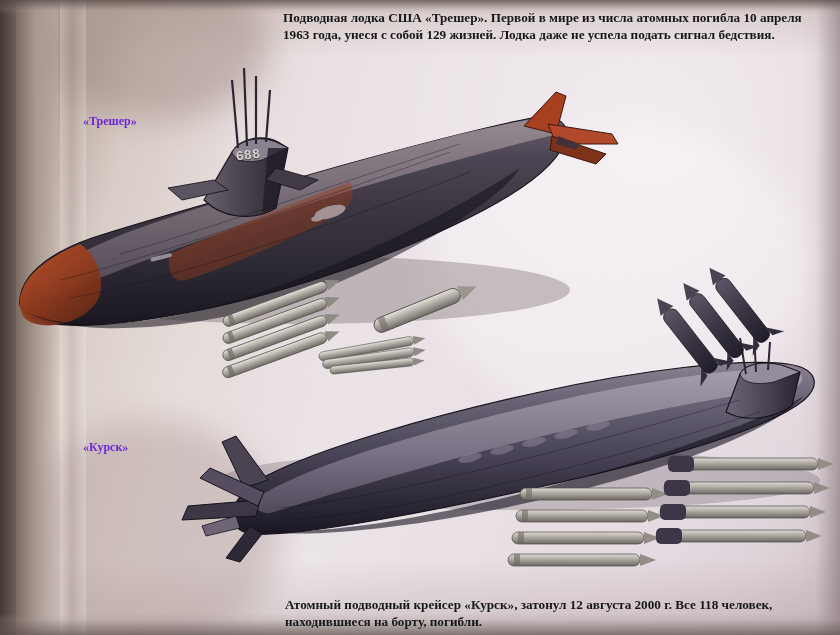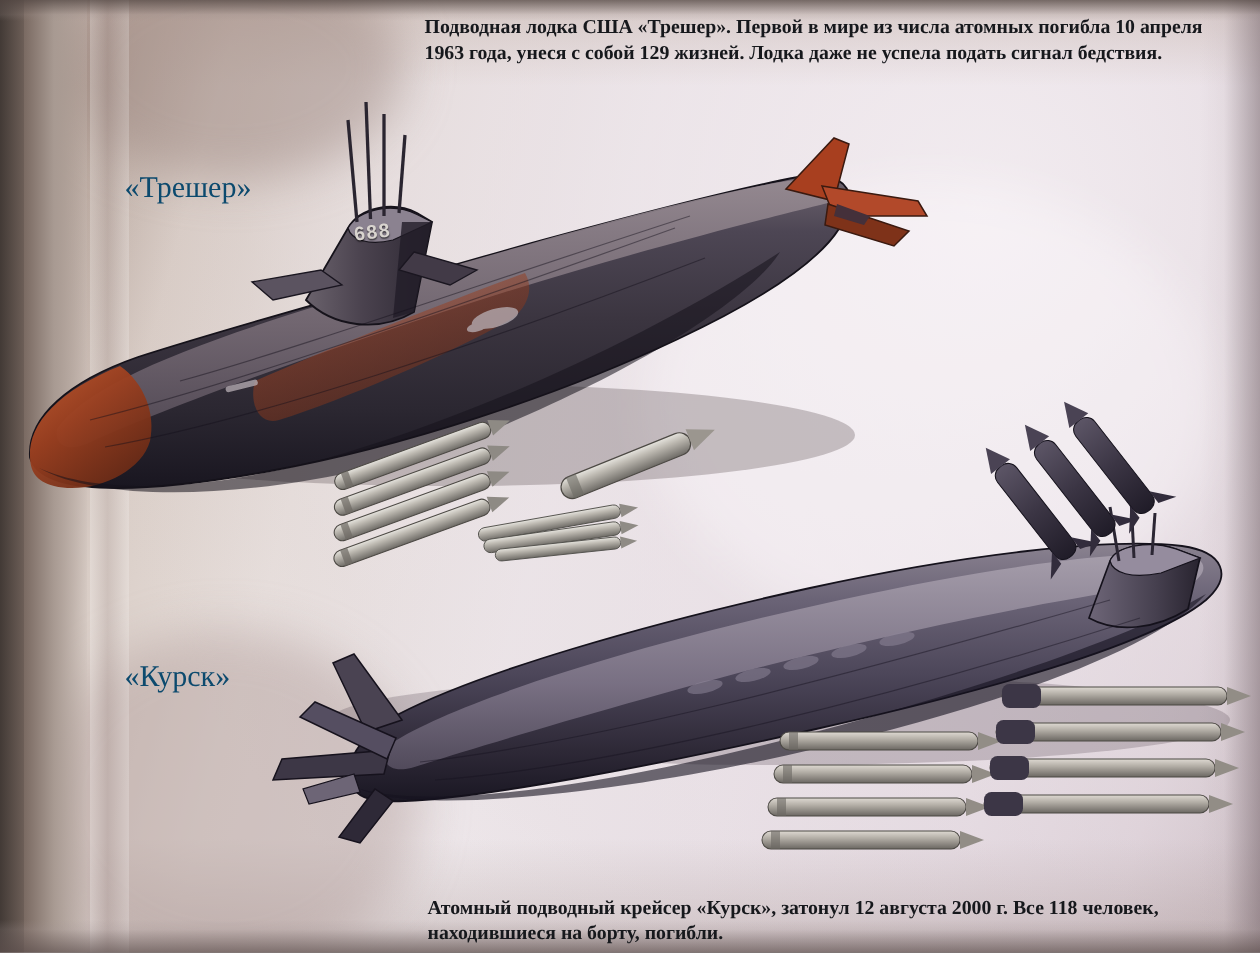--- a/index.html
+++ b/index.html
@@ -88,23 +88,23 @@
     font-size: 13.2px;
   }
   #caption-kursk {
     left: 285px; top: 597px;
     width: 540px;
     font-size: 13.2px;
   }
   .sub-label {
     position: absolute;
     font-family: "Liberation Serif", serif;
-    font-weight: normal;
-    font-size: 20px;
-    color: #0c4a6e;
+    font-weight: bold;
+    font-size: 12px;
+    color: #6d28d9;
   }
   #label-thresher { left: 83px; top: 114px; }
   #label-kursk { left: 83px; top: 440px; }
 
   
   .figure { position: absolute; }
   svg { display: block; overflow: visible; }
 
   .hull-number {
     position: absolute;

